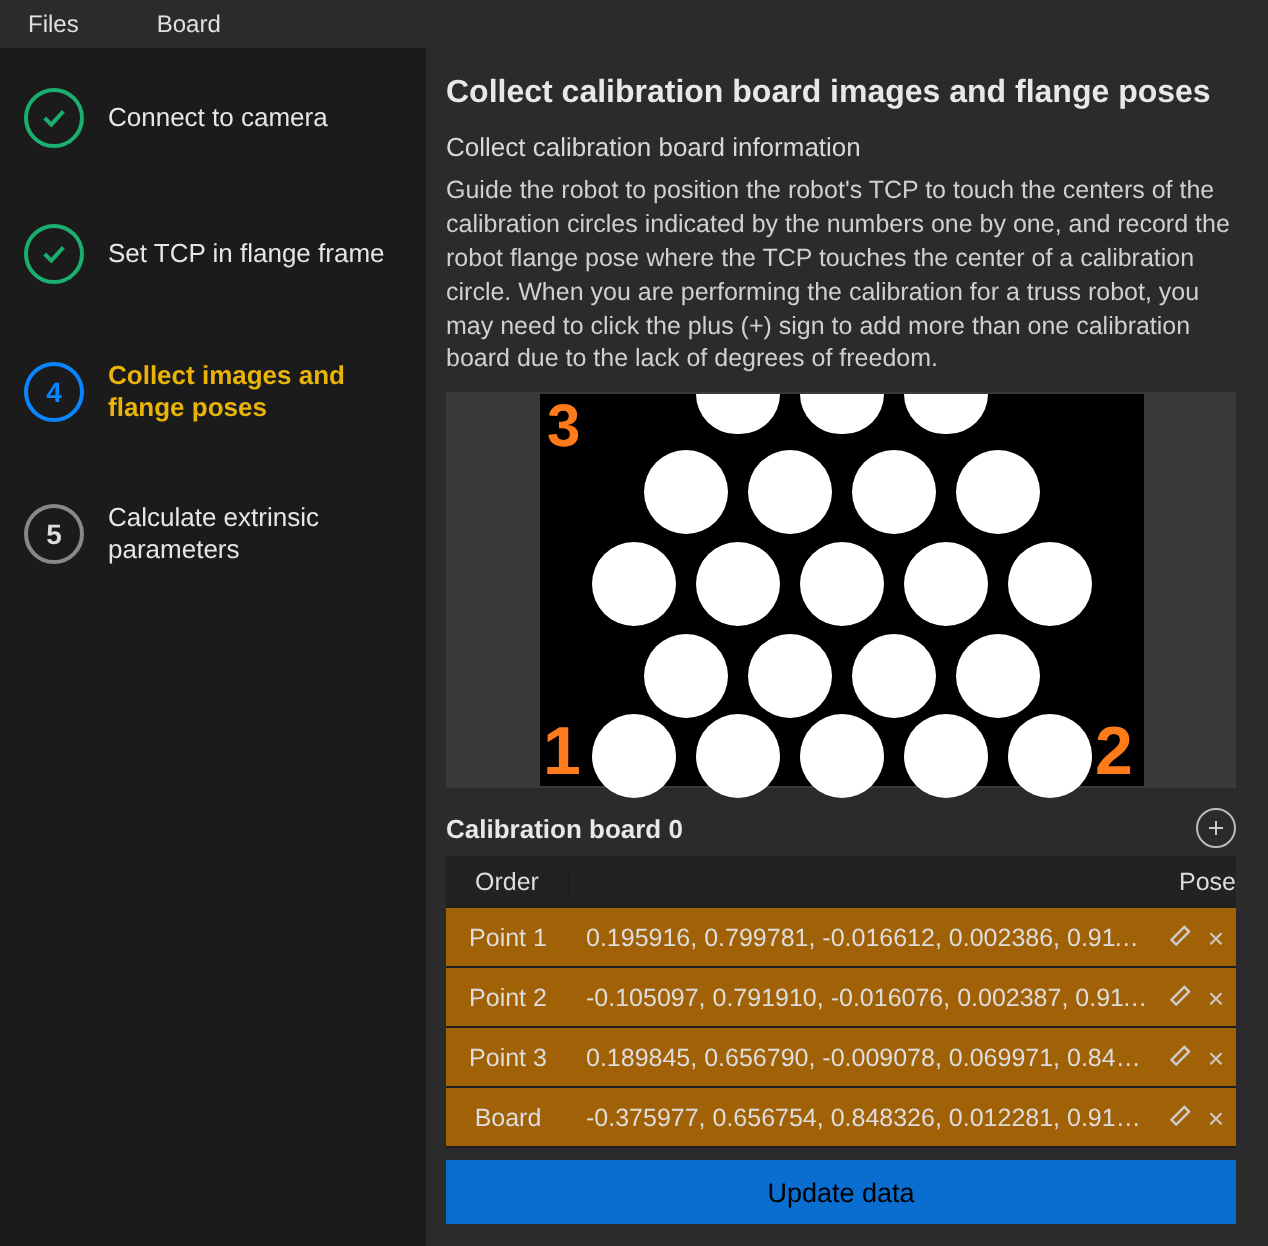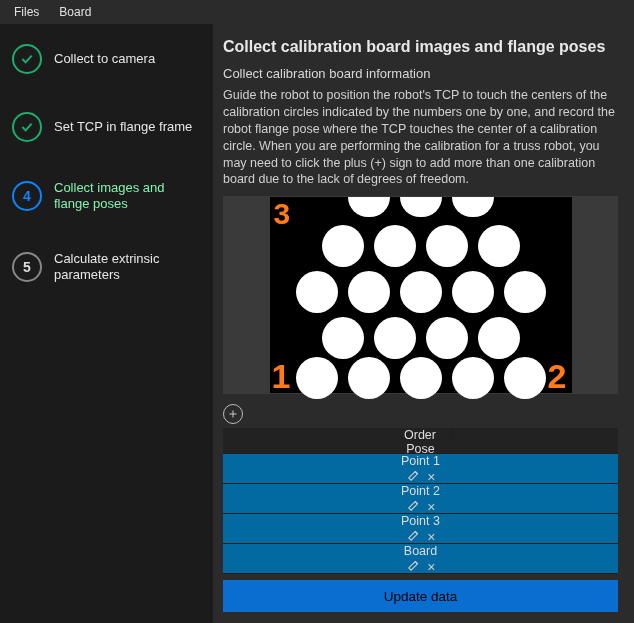--- a/index.html
+++ b/index.html
@@ -9,20 +9,21 @@
     background: #2b2b2b;
     color: #e8e8e8;
     font-size: 13px;
     overflow: hidden;
   }
   .menubar {
     height: 24px;
     display: flex; align-items: center;
     padding: 0 4px;
     background: #2b2b2b;
+    gap: 19px;
   }
   .menu-item {
     padding: 2px 10px;
     font-size: 12px;
     color: #e0e0e0;
     cursor: default;
   }
   .container { display: flex; height: calc(623px - 24px); }
   .sidebar {
     width: 213px;
@@ -41,21 +42,21 @@
     border: 2px solid #1aae6f;
     display: flex; align-items: center; justify-content: center;
     flex: none;
     color: #1aae6f;
   }
   .step .circle svg { width: 16px; height: 16px; }
   .step.active .circle { border-color: #0a84ff; color: #0a84ff; }
   .step.pending .circle { border-color: #888; color: #ddd; }
   .step .circle .num { font-size: 14px; font-weight: 600; }
   .step .label { font-size: 13px; color: #e6e6e6; line-height: 1.25; }
-  .step.active .label { color: #86efac; }
+  .step.active .label { color: #eab308; font-weight: bold; }
 
   .main {
     flex: 1;
     background: #2b2b2b;
     padding: 14px 16px 8px 10px;
     display: flex; flex-direction: column;
     overflow: hidden;
   }
   .title { font-size: 16px; font-weight: 600; margin-bottom: 10px; }
   .subtitle { font-size: 13px; color: #d8d8d8; margin-bottom: 6px; }
@@ -77,24 +78,23 @@
   }
   .board-header .bh-title { font-size: 13px; font-weight: 600; }
   .plus-circle {
     width: 20px; height: 20px; border: 1.5px solid #bbb;
     border-radius: 50%; display: flex; align-items: center; justify-content: center;
     color: #ccc; font-size: 14px; line-height: 1; cursor: default;
   }
   .tbl-head, .tbl-row {
     display: flex; align-items: center;
     border-bottom: 1px solid #1e1e1e;
-    flex-direction: column;
   }
   .tbl-head { background: #222; height: 26px; }
-  .tbl-row { height: 30px; background: #0369a1; }
+  .tbl-row { height: 30px; background: #a16207; }
   .col-order { width: 62px; text-align: center; font-size: 12.5px; color: #ddd; }
   .col-pose { flex: 1; text-align: right; font-size: 12.5px; color: #ddd; }
   .tbl-head .col-order { border-right: 1px solid #1e1e1e; }
   .tbl-row .col-pose {
     text-align: left; padding-left: 8px;
     white-space: nowrap; overflow: hidden; text-overflow: ellipsis;
   }
   .row-actions { width: 42px; display: flex; align-items: center; justify-content: flex-end; gap: 4px; padding-right: 4px; flex: none;}
   .row-actions svg { width: 14px; height: 14px; color: #ccc; }
   .row-actions .xbtn { font-size: 14px; color: #ccc; padding: 0 2px; }
@@ -115,21 +115,21 @@
 
 <div class="container">
 
   <div class="sidebar">
     <div class="step">
       <div class="circle">
         <svg viewBox="0 0 24 24" fill="none" stroke="currentColor" stroke-width="3">
             <polyline points="5,12 10,17 19,7"></polyline>
           </svg>
       </div>
-      <div class="label">Collect to camera</div>
+      <div class="label">Connect to camera</div>
     </div>
     <div class="step">
       <div class="circle">
         <svg viewBox="0 0 24 24" fill="none" stroke="currentColor" stroke-width="3">
             <polyline points="5,12 10,17 19,7"></polyline>
           </svg>
       </div>
       <div class="label">Set TCP in flange frame</div>
     </div>
     <div class="step active">
@@ -180,20 +180,21 @@
         <div class="dot" style="width:42px;height:42px;left:182px;top:160px;"></div>
         <div class="dot" style="width:42px;height:42px;left:234px;top:160px;"></div>
 
         <span class="lbl" style="color:#ff7b1a;font-size:30px;left:4px;top:0px;">3</span>
         <span class="lbl" style="color:#ff7b1a;font-size:34px;left:2px;top:160px;">1</span>
         <span class="lbl" style="color:#ff7b1a;font-size:34px;left:278px;top:160px;">2</span>
       </div>
     </div>
 
     <div class="board-header">
+      <div class="bh-title">Calibration board 0</div>
       <div class="plus-circle">
         <svg viewBox="0 0 24 24" width="12" height="12" stroke="currentColor" stroke-width="2">
             <line x1="12" y1="5" x2="12" y2="19"></line>
             <line x1="5" y1="12" x2="19" y2="12"></line>
           </svg>
       </div>
     </div>
 
     <div class="tbl-head">
       <div class="col-order">Order</div>

